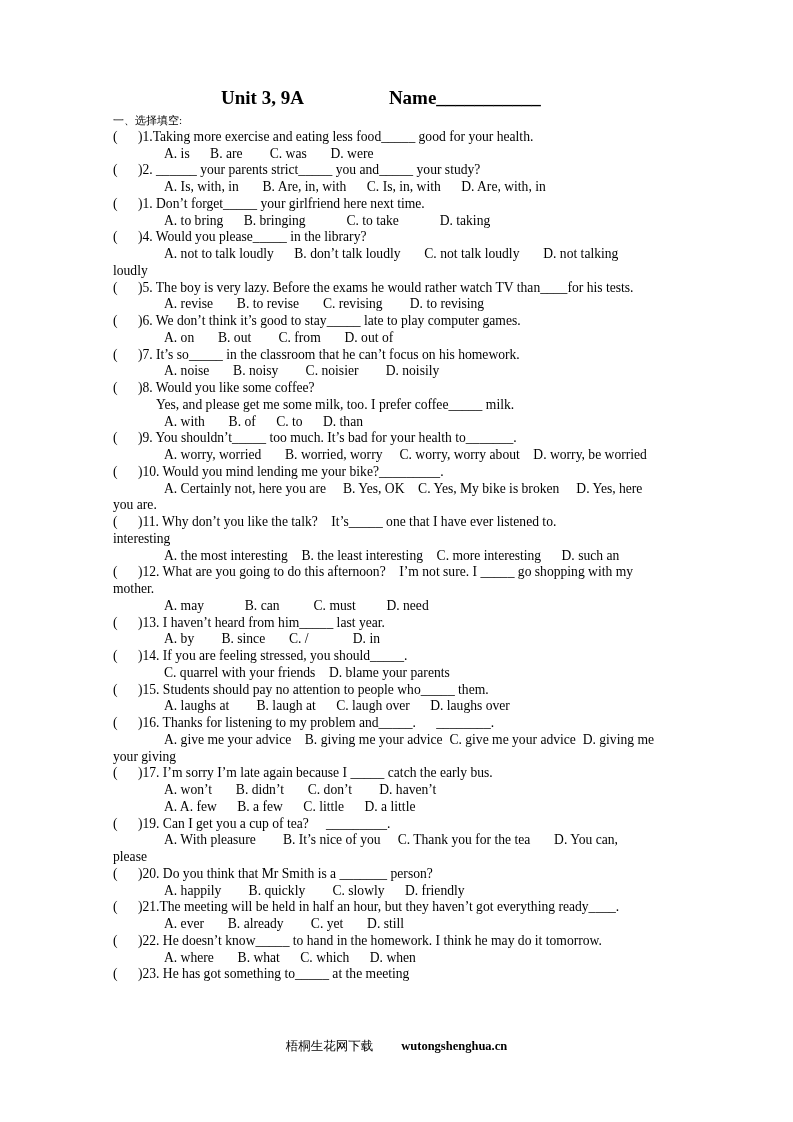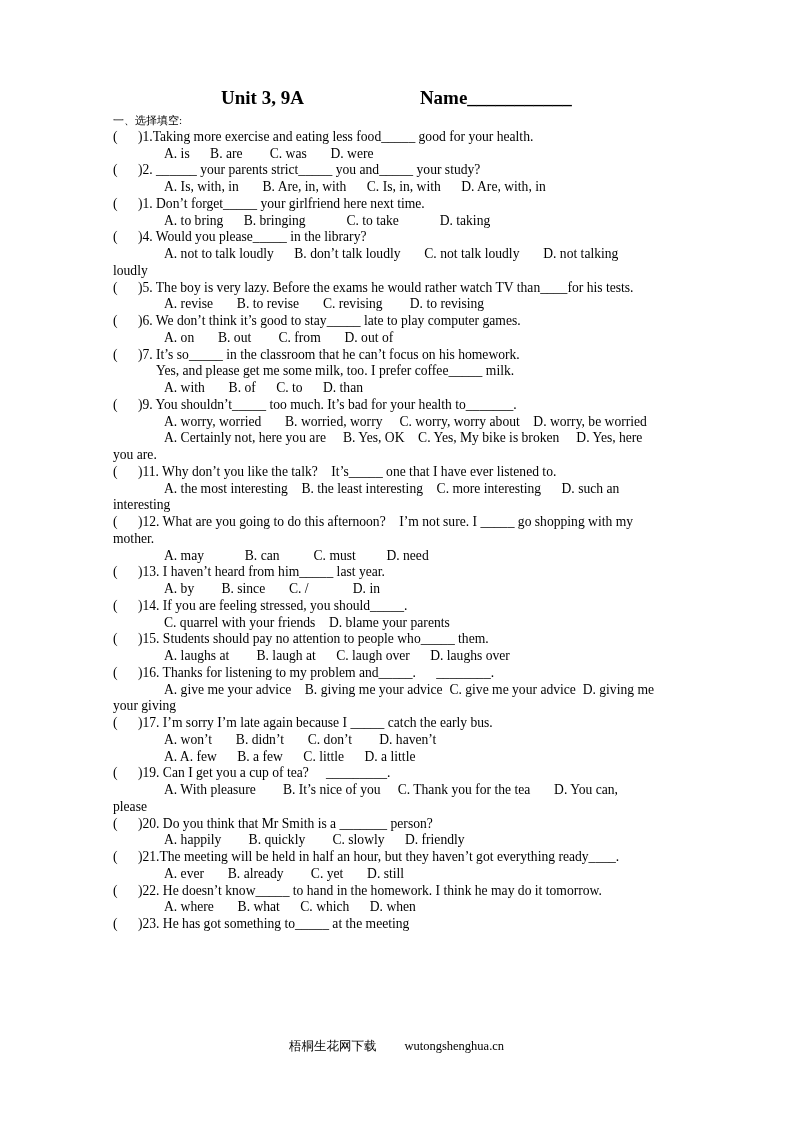--- a/index.html
+++ b/index.html
@@ -16,21 +16,21 @@
     padding: 86px 95px 0 113px;
   }
   .title-row {
     font-size: 19px;
     font-weight: bold;
     white-space: pre;
     padding-left: 108px;
     line-height: 24px;
     margin-bottom: 2px;
   }
-  .title-row .name-part { margin-left: 116px; }
+  .title-row .name-part { margin-left: 85px; }
   .heading {
     font-size: 11px;
     line-height: 16.75px;
     white-space: pre-wrap;
   }
   .line {
     font-size: 13.6px;
     line-height: 16.75px;
     white-space: pre-wrap;
   }
@@ -39,21 +39,21 @@
   .line.q, .line.cont { padding-left: 0; }
   .footer {
     position: absolute;
     top: 1038px;
     left: 0;
     width: 100%;
     text-align: center;
     font-size: 12.5px;
     white-space: pre;
   }
-  .footer .site-url { font-weight: normal; margin-left: 28px; margin-top: 40px; }
+  .footer .site-url { font-weight: bold; margin-left: 28px; margin-top: 40px; }
 </style>
 </head>
 <body>
 
 <div class="page">
   <div class="content">
     <div class="title-row"><span>Unit 3, 9A</span><span class="name-part"><span>Name</span><span>___________</span></span></div>
     <div class="heading">一、选择填空:</div>
     <div id="questions">
         <div class="line q">(      )1.Taking more exercise and eating less food_____ good for your health.</div>
@@ -63,29 +63,32 @@
         <div class="line q">(      )1. Don’t forget_____ your girlfriend here next time.</div>
         <div class="line opt">A. to bring      B. bringing            C. to take            D. taking</div>
         <div class="line q">(      )4. Would you please_____ in the library?</div>
         <div class="line opt">A. not to talk loudly      B. don’t talk loudly       C. not talk loudly       D. not talking</div>
         <div class="line cont">loudly</div>
         <div class="line q">(      )5. The boy is very lazy. Before the exams he would rather watch TV than____for his tests.</div>
         <div class="line opt">A. revise       B. to revise       C. revising        D. to revising</div>
         <div class="line q">(      )6. We don’t think it’s good to stay_____ late to play computer games.</div>
         <div class="line opt">A. on       B. out        C. from       D. out of</div>
         <div class="line q">(      )7. It’s so_____ in the classroom that he can’t focus on his homework.</div>
+        <div class="line opt">A. noise       B. noisy        C. noisier        D. noisily</div>
+        <div class="line q">(      )8. Would you like some coffee?</div>
         <div class="line dialog">Yes, and please get me some milk, too. I prefer coffee_____ milk.</div>
         <div class="line opt">A. with       B. of      C. to      D. than</div>
         <div class="line q">(      )9. You shouldn’t_____ too much. It’s bad for your health to_______.</div>
         <div class="line opt">A. worry, worried       B. worried, worry     C. worry, worry about    D. worry, be worried</div>
+        <div class="line q">(      )10. Would you mind lending me your bike?_________.</div>
         <div class="line opt">A. Certainly not, here you are     B. Yes, OK    C. Yes, My bike is broken     D. Yes, here</div>
         <div class="line cont">you are.</div>
         <div class="line q">(      )11. Why don’t you like the talk?    It’s_____ one that I have ever listened to.</div>
+        <div class="line cont">interesting</div>
         <div class="line opt">A. the most interesting    B. the least interesting    C. more interesting      D. such an</div>
-        <div class="line cont">interesting</div>
         <div class="line q">(      )12. What are you going to do this afternoon?    I’m not sure. I _____ go shopping with my</div>
         <div class="line cont">mother.</div>
         <div class="line opt">A. may            B. can          C. must         D. need</div>
         <div class="line q">(      )13. I haven’t heard from him_____ last year.</div>
         <div class="line opt">A. by        B. since       C. /             D. in</div>
         <div class="line q">(      )14. If you are feeling stressed, you should_____.</div>
         <div class="line opt">C. quarrel with your friends    D. blame your parents</div>
         <div class="line q">(      )15. Students should pay no attention to people who_____ them.</div>
         <div class="line opt">A. laughs at        B. laugh at      C. laugh over      D. laughs over</div>
         <div class="line q">(      )16. Thanks for listening to my problem and_____.      ________.</div>

